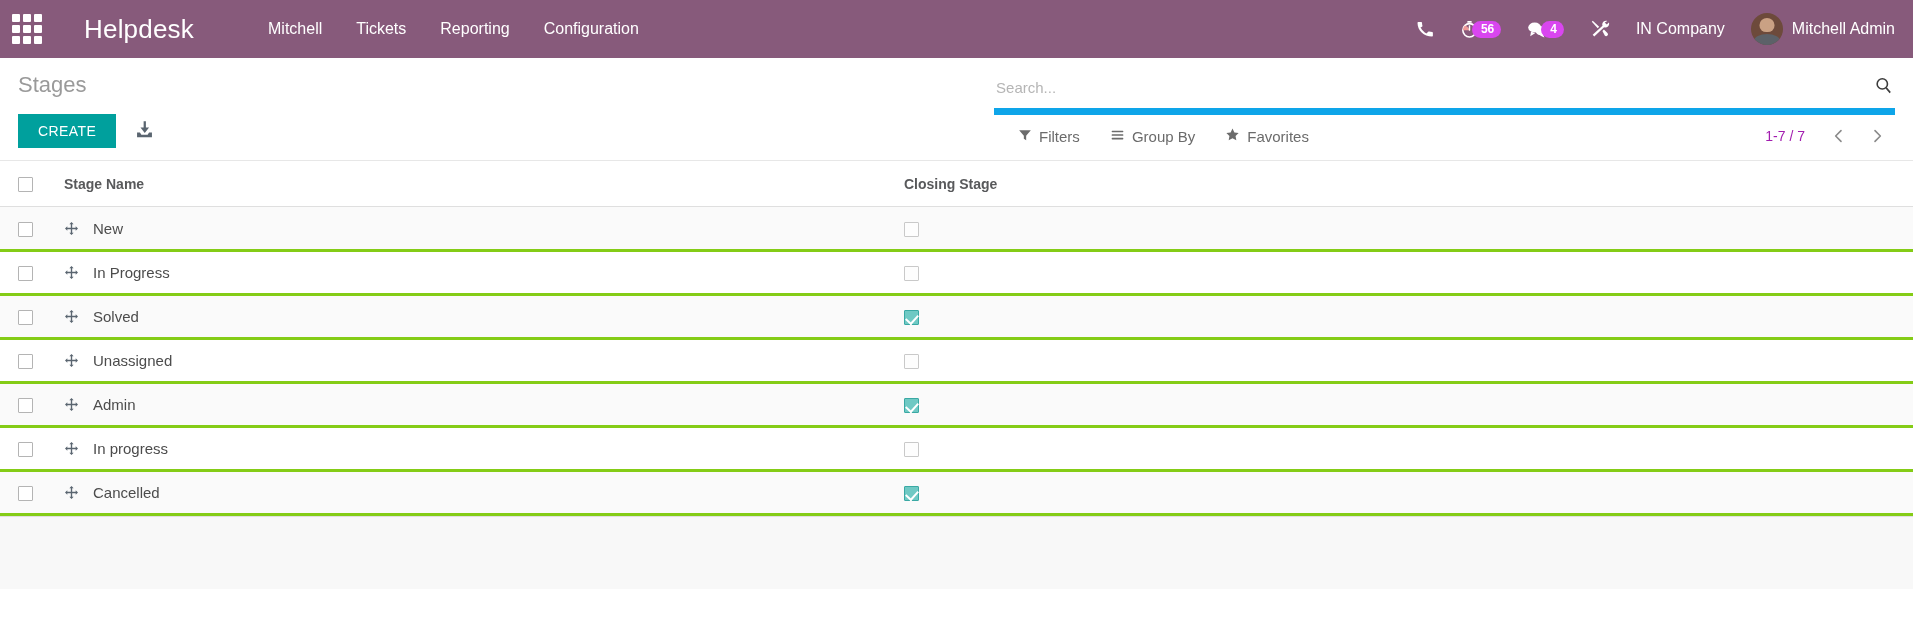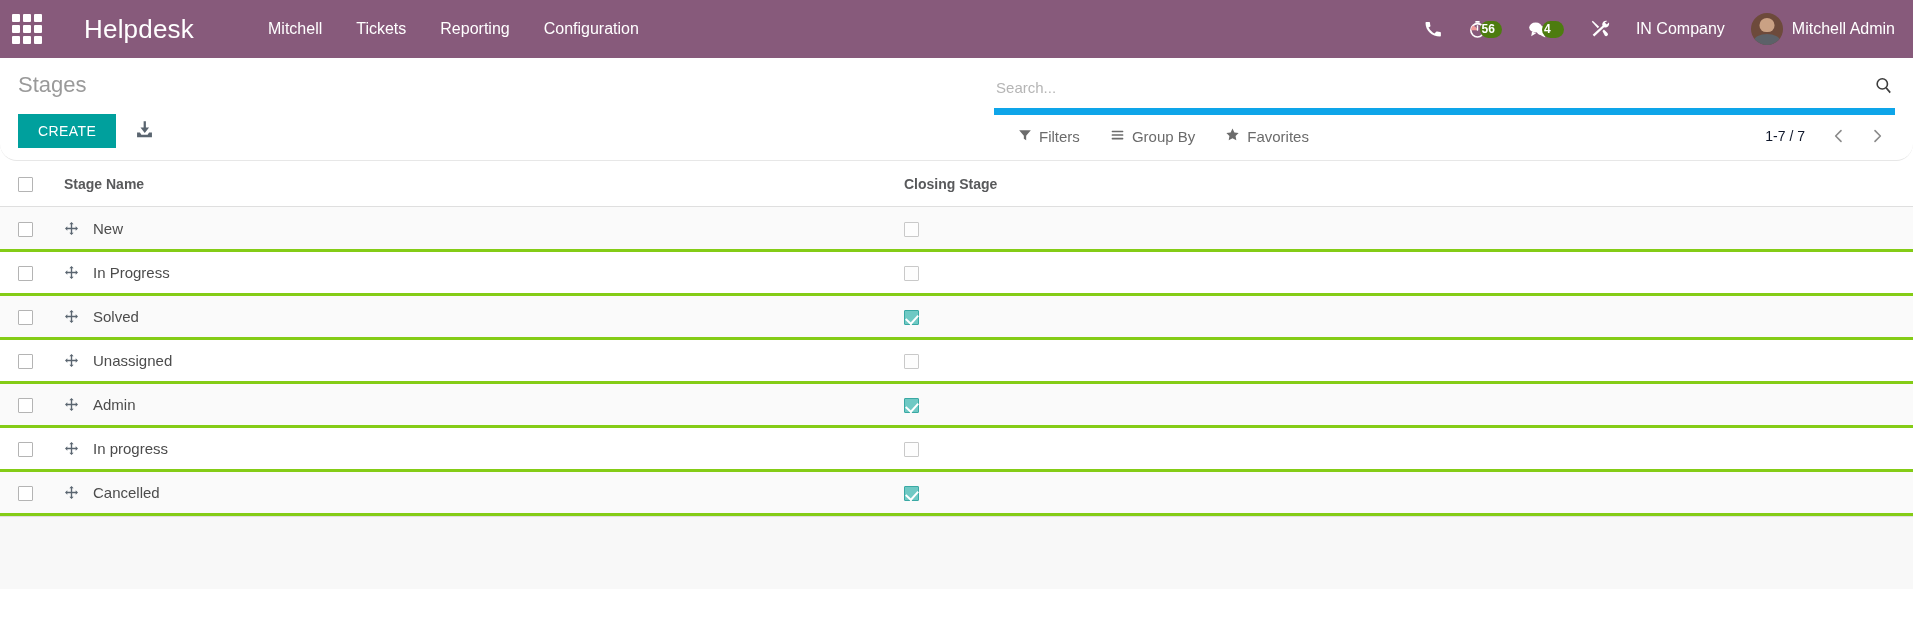--- a/index.html
+++ b/index.html
@@ -62,26 +62,26 @@
     gap: 26px;
   }
   .nav-icon {
     position: relative;
     display: flex;
     align-items: center;
     cursor: pointer;
     height: 34px;
   }
   .badge {
-    background: #4d7c0f;
+    background: #d946ef;
     color: #FFFFFF;
     font-size: 12px;
     font-weight: bold;
     border-radius: 11px;
-    padding: 2px 7px 3px 2px;
+    padding: 2px 7px 3px 9px;
     line-height: 1;
     margin-left: -7px;
     position: relative;
     z-index: 2;
     min-width: 22px;
   }
   .company-name {
     font-size: 16px;
     white-space: nowrap;
     cursor: pointer;
@@ -118,21 +118,20 @@
     border-radius: 50% 50% 0 0;
     background: #5c6168;
   }
   .user-name { font-size: 16px; white-space: nowrap; }
 
   
   .control-panel {
     background: #FFFFFF;
     padding: 0 18px;
     border-bottom: 1px solid #e7e7e7;
-    border-radius: 17px;
   }
   .cp-row {
     display: flex;
     align-items: flex-start;
   }
   .cp-left { width: 52%; padding-top: 14px; }
   .cp-right { flex: 1; min-width: 0; }
 
   .breadcrumb-title {
     font-size: 22px;
@@ -196,21 +195,21 @@
     color: #6b6b6b;
     cursor: pointer;
     white-space: nowrap;
   }
   .pager {
     margin-left: auto;
     display: flex;
     align-items: center;
     gap: 6px;
   }
-  .pager-value { font-size: 14px; color: #0f172a; white-space: nowrap; margin-right: 12px; }
+  .pager-value { font-size: 14px; color: #a21caf; white-space: nowrap; margin-right: 12px; }
   .pager-btn {
     cursor: pointer;
     padding: 2px 8px;
     display: flex;
     align-items: center;
   }
 
   
   .list-wrap {
     background: #a16207;

